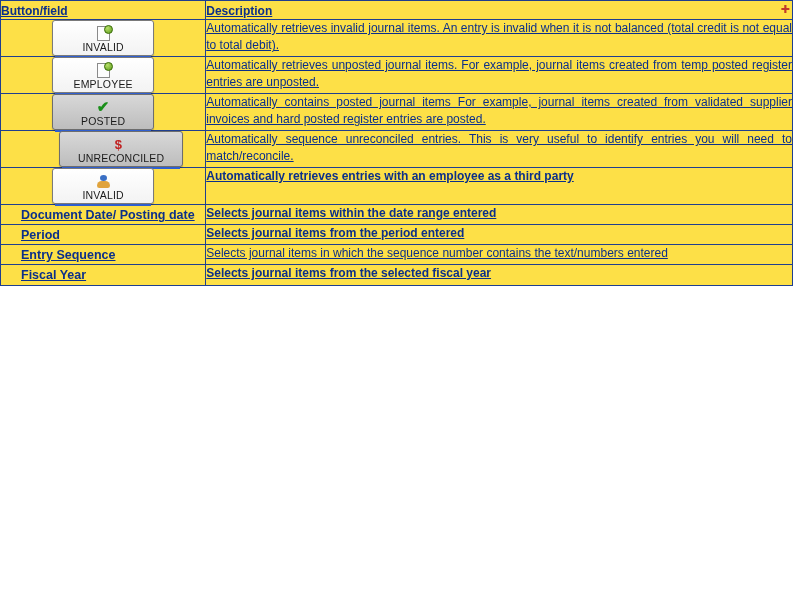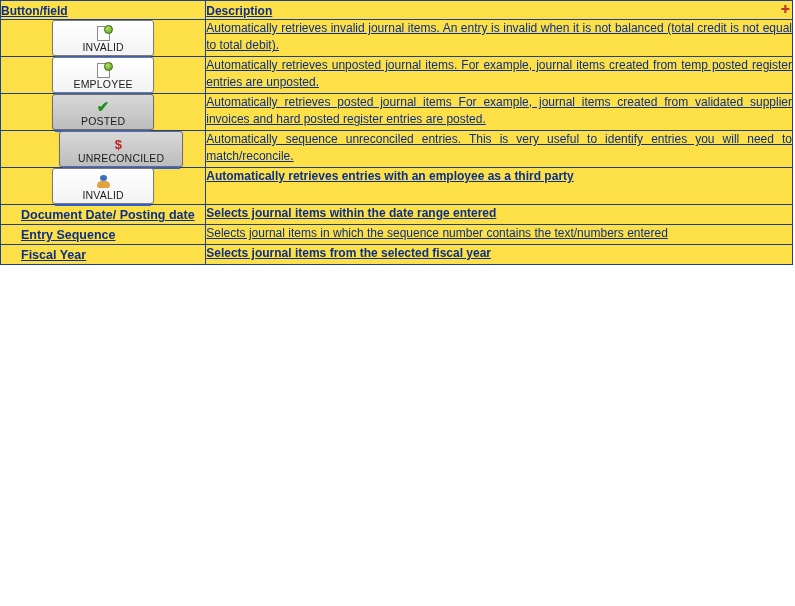--- a/index.html
+++ b/index.html
@@ -221,21 +221,21 @@
 
     <tr>
       <td class="btn-cell">
         <span class="tbtn gray">
           <span class="glyph"><span class="ico-check">✔</span></span>
           <span class="cap">POSTED</span>
           <span class="underbar"></span>
         </span>
       </td>
       <td class="desc-cell">
-        <span class="desc-text">Automatically retrieves posted journal items For example, journal items created from validated supplier invoices and hard posted register entries are posted.</span>
+        <span class="desc-text">Automatically contains posted journal items For example, journal items created from validated supplier invoices and hard posted register entries are posted.</span>
       </td>
     </tr>
 
     <tr>
       <td class="btn-cell">
         <span class="tbtn gray wide">
           <span class="glyph"><span class="ico-money"></span></span>
           <span class="cap">UNRECONCILED</span>
           <span class="underbar"></span>
         </span>
@@ -260,20 +260,28 @@
 
     <tr>
       <td class="label-cell">
         <span class="label-text">Document Date/ Posting date</span>
       </td>
       <td class="desc-cell">
         <span class="desc-text nojustify">Selects journal items within the date range entered</span>
       </td>
     </tr>
 
+    <tr>
+      <td class="label-cell">
+        <span class="label-text">Period</span>
+      </td>
+      <td class="desc-cell">
+        <span class="desc-text nojustify">Selects journal items from the period entered</span>
+      </td>
+    </tr>
 
     <tr>
       <td class="label-cell">
         <span class="label-text">Entry Sequence</span>
       </td>
       <td class="desc-cell">
         <span class="desc-text">Selects journal items in which the sequence number contains the text/numbers entered</span>
       </td>
     </tr>
 

